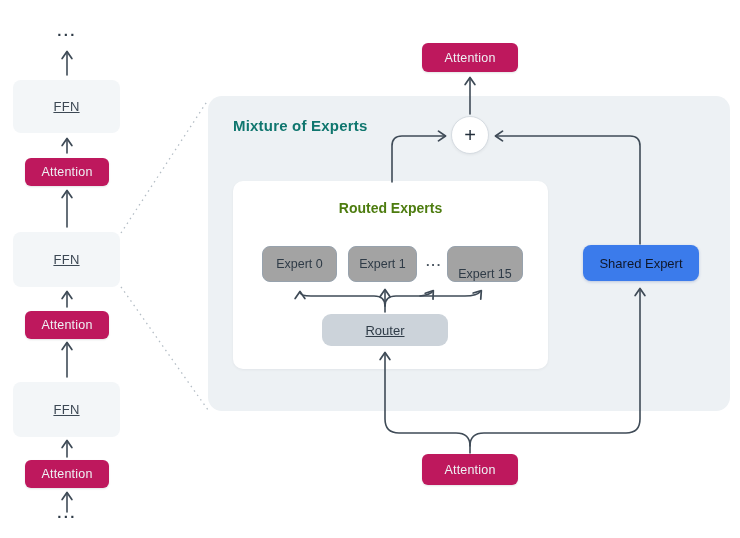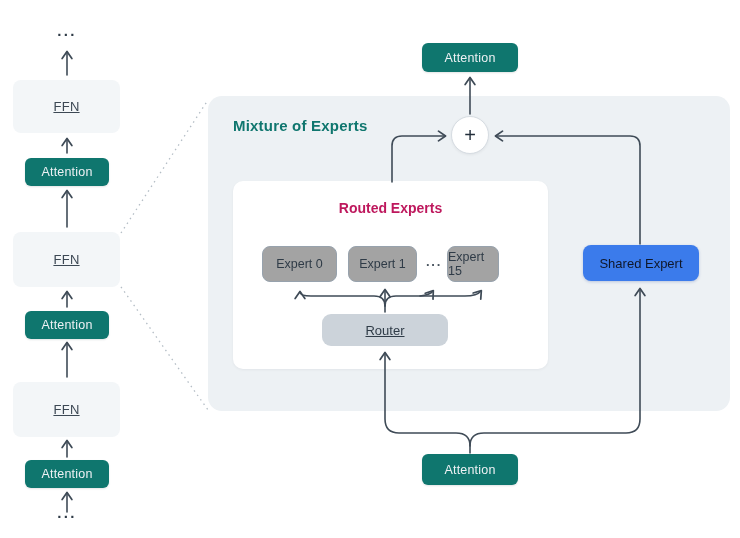--- a/index.html
+++ b/index.html
@@ -2,30 +2,30 @@
 <html><head>
 <meta charset="utf-8">
 <style>
   html,body{margin:0;padding:0;background:#ffffff;}
   #stage{
     position:relative;width:740px;height:538px;background:#ffffff;
     font-family:"Liberation Sans",sans-serif;overflow:hidden;
   }
   .abs{position:absolute;display:flex;align-items:center;justify-content:center;box-sizing:border-box;}
   .box-dark{
-    background:#0f766e;color:#eef1f4;border-radius:6px;
+    background:#be185d;color:#eef1f4;border-radius:6px;
     font-size:12.5px;letter-spacing:.2px;box-shadow:0 1px 2px rgba(20,30,40,.12);
   }
   .box-light{
     background:#f3f6f8;color:#3c4854;border-radius:8px;font-size:13px;letter-spacing:.3px;text-decoration:underline;
   }
   .panel{background:#edf1f4;border-radius:14px;z-index:0;}
   .white-box{background:#ffffff;border-radius:10px;box-shadow:0 1px 3px rgba(16,24,40,.05);z-index:1;}
   .panel-title{font-size:15px;font-weight:600;color:#0f766e;letter-spacing:.2px;}
-  .re-title{font-size:14px;font-weight:600;color:#be185d;}
+  .re-title{font-size:14px;font-weight:600;color:#4d7c0f;}
   .box-outline{
     background:#a3a3a3;border:1px solid #97a2ad;border-radius:8px;
     color:#2f3b47;font-size:12.5px;z-index:2;
   }
   .router{background:#ccd3da;border-radius:9px;color:#2f3b47;font-size:13px;z-index:2;text-decoration:underline;}
   .shared{background:#3b7beb;border-radius:8px;color:#0f172a;font-size:13px;z-index:2;
     box-shadow:0 1px 3px rgba(30,70,160,.25);}
   .plus-circle{
     background:#ffffff;border:1px solid #d6dce2;border-radius:50%;
     font-size:20px;font-weight:400;color:#222e3a;z-index:3;
@@ -88,21 +88,21 @@
   <div class="abs box-outline" style="left:262px;top:246px;width:75px;height:36px;">
     <span>Expert 0</span>
   </div>
 
   <div class="abs box-outline" style="left:348px;top:246px;width:69px;height:36px;">
     <span>Expert 1</span>
   </div>
 
   <div class="abs experts-dots" style="left:423px;top:246px;width:22px;height:36px;">···</div>
 
-  <div class="abs box-outline" style="left:447px;top:246px;width:52px;height:36px;">
+  <div class="abs box-outline" style="left:447px;top:246px;width:76px;height:36px;align-items:flex-end;">
     <span>Expert 15</span>
   </div>
 
   <div class="abs router" style="left:322px;top:314px;width:126px;height:32px;">
     <span>Router</span>
   </div>
 
   <div class="abs shared" style="left:583px;top:245px;width:116px;height:36px;">
     <span>Shared Expert</span>
   </div>

